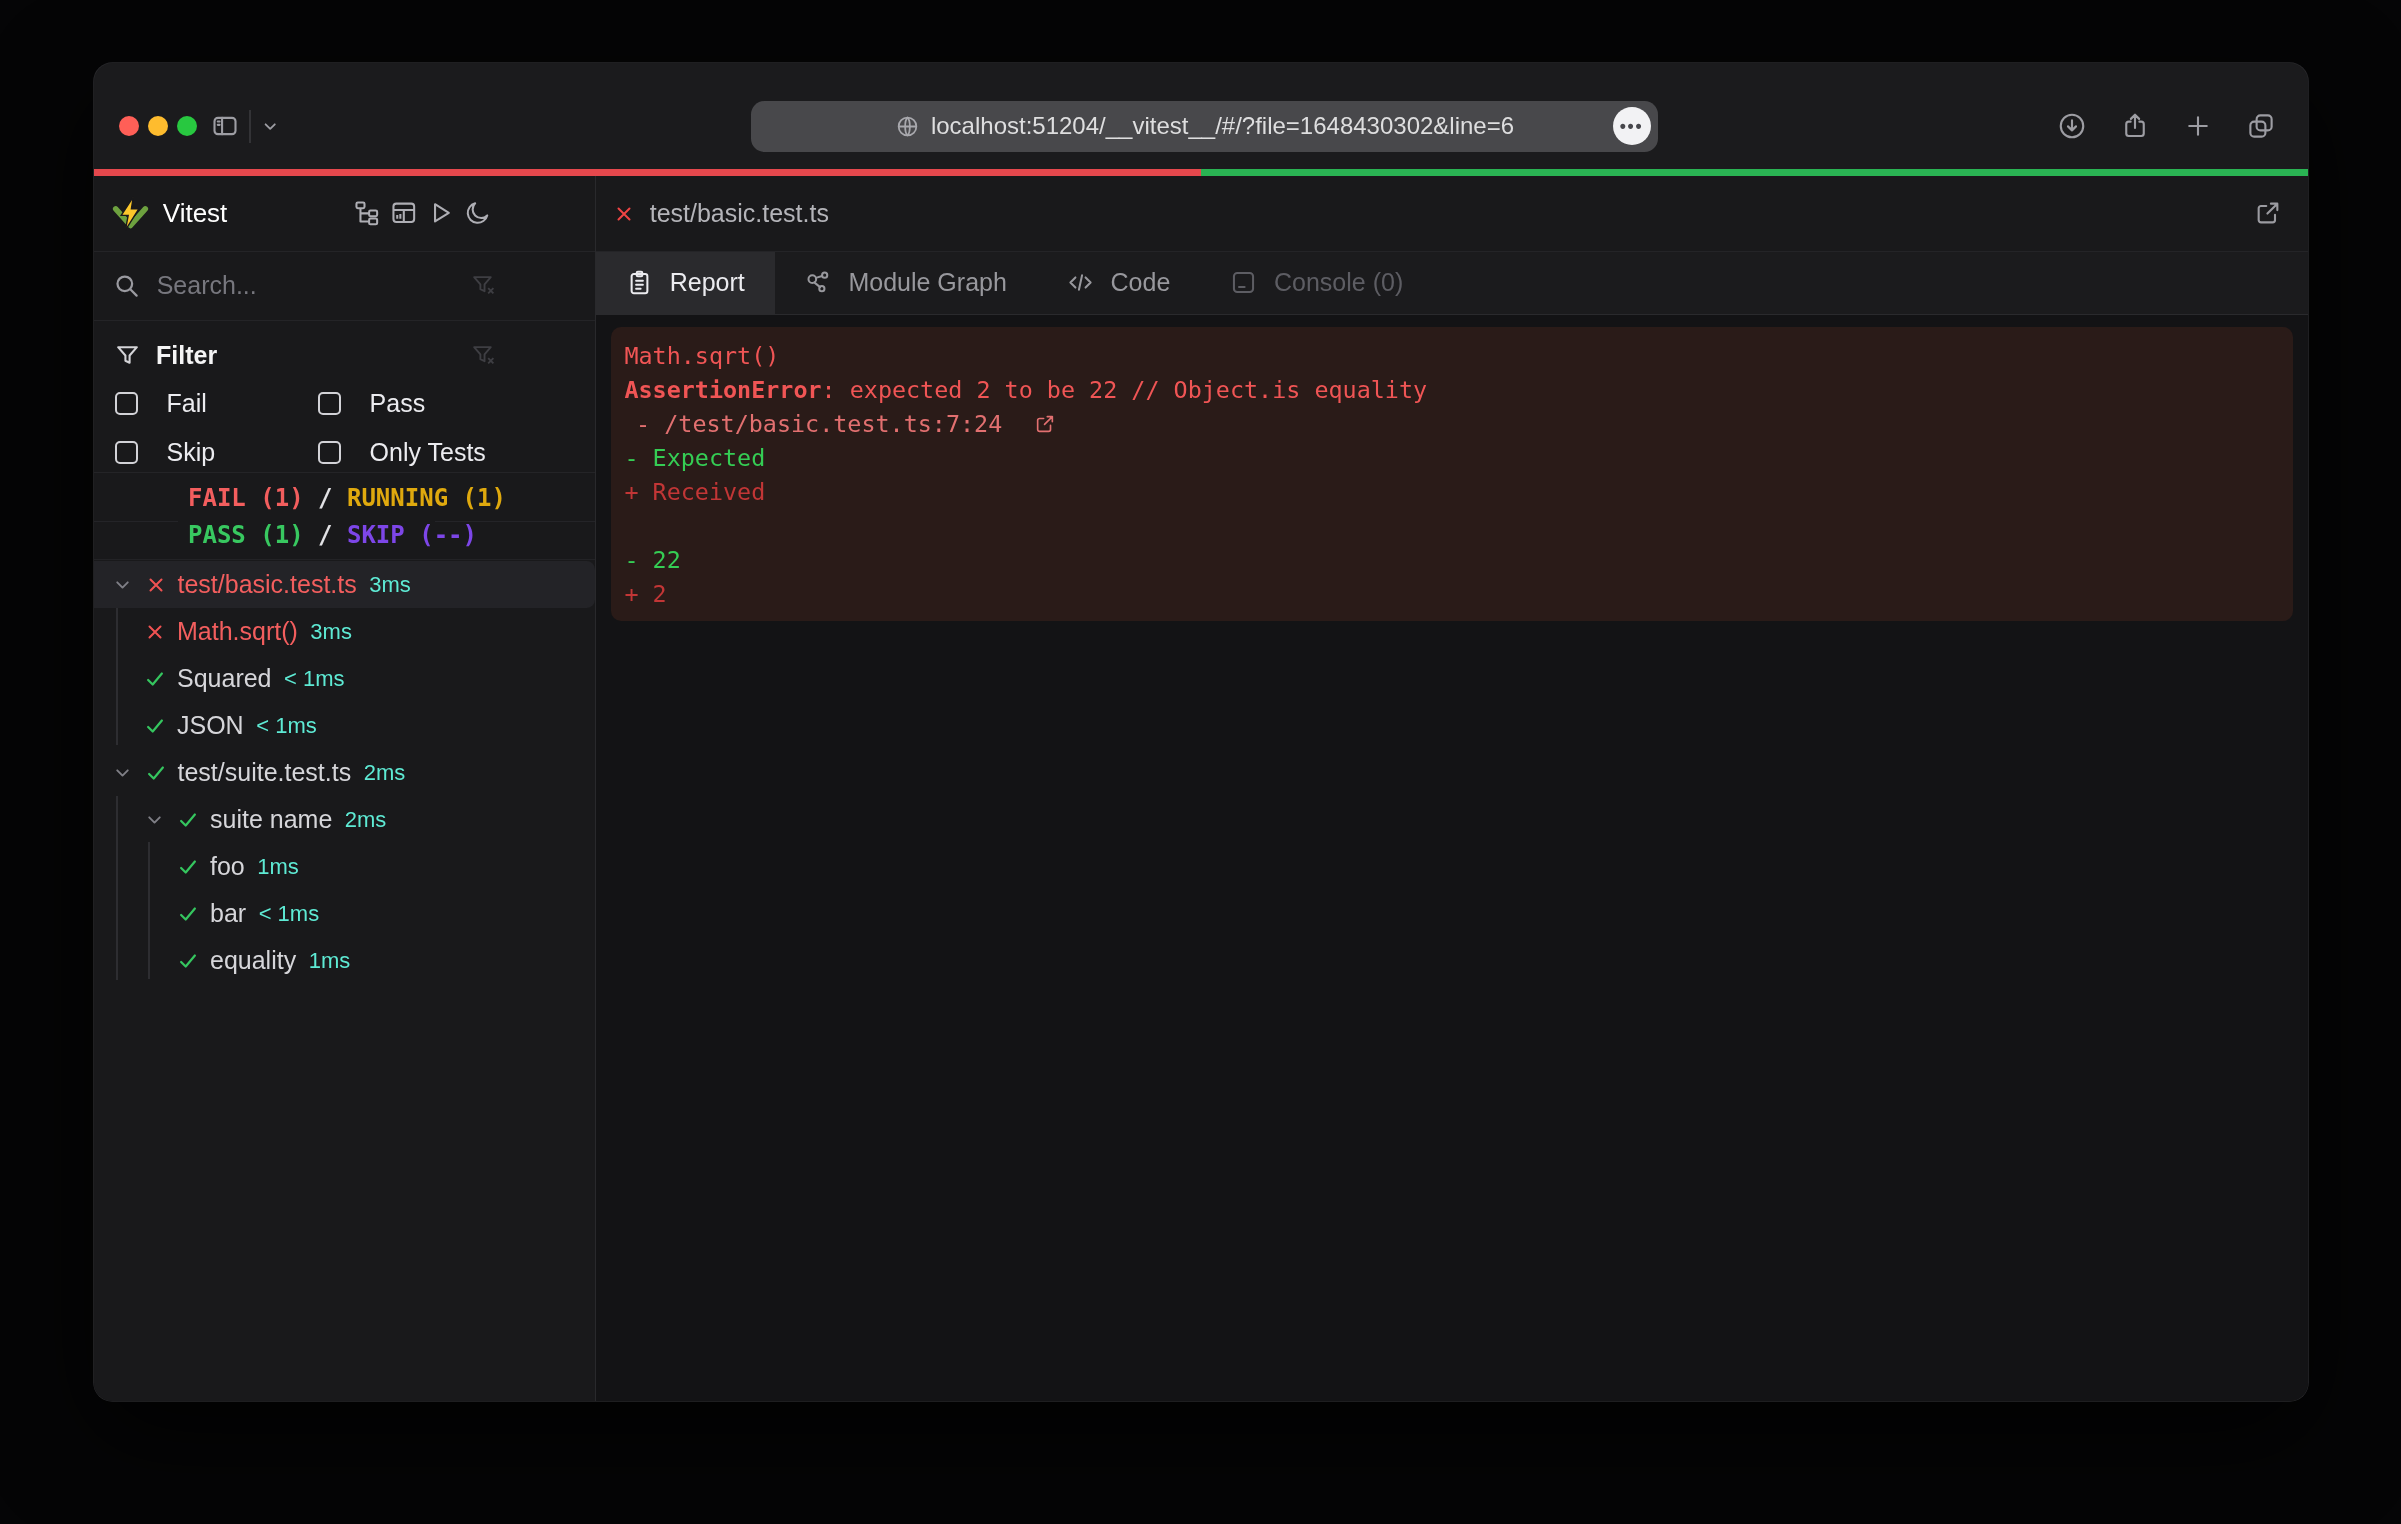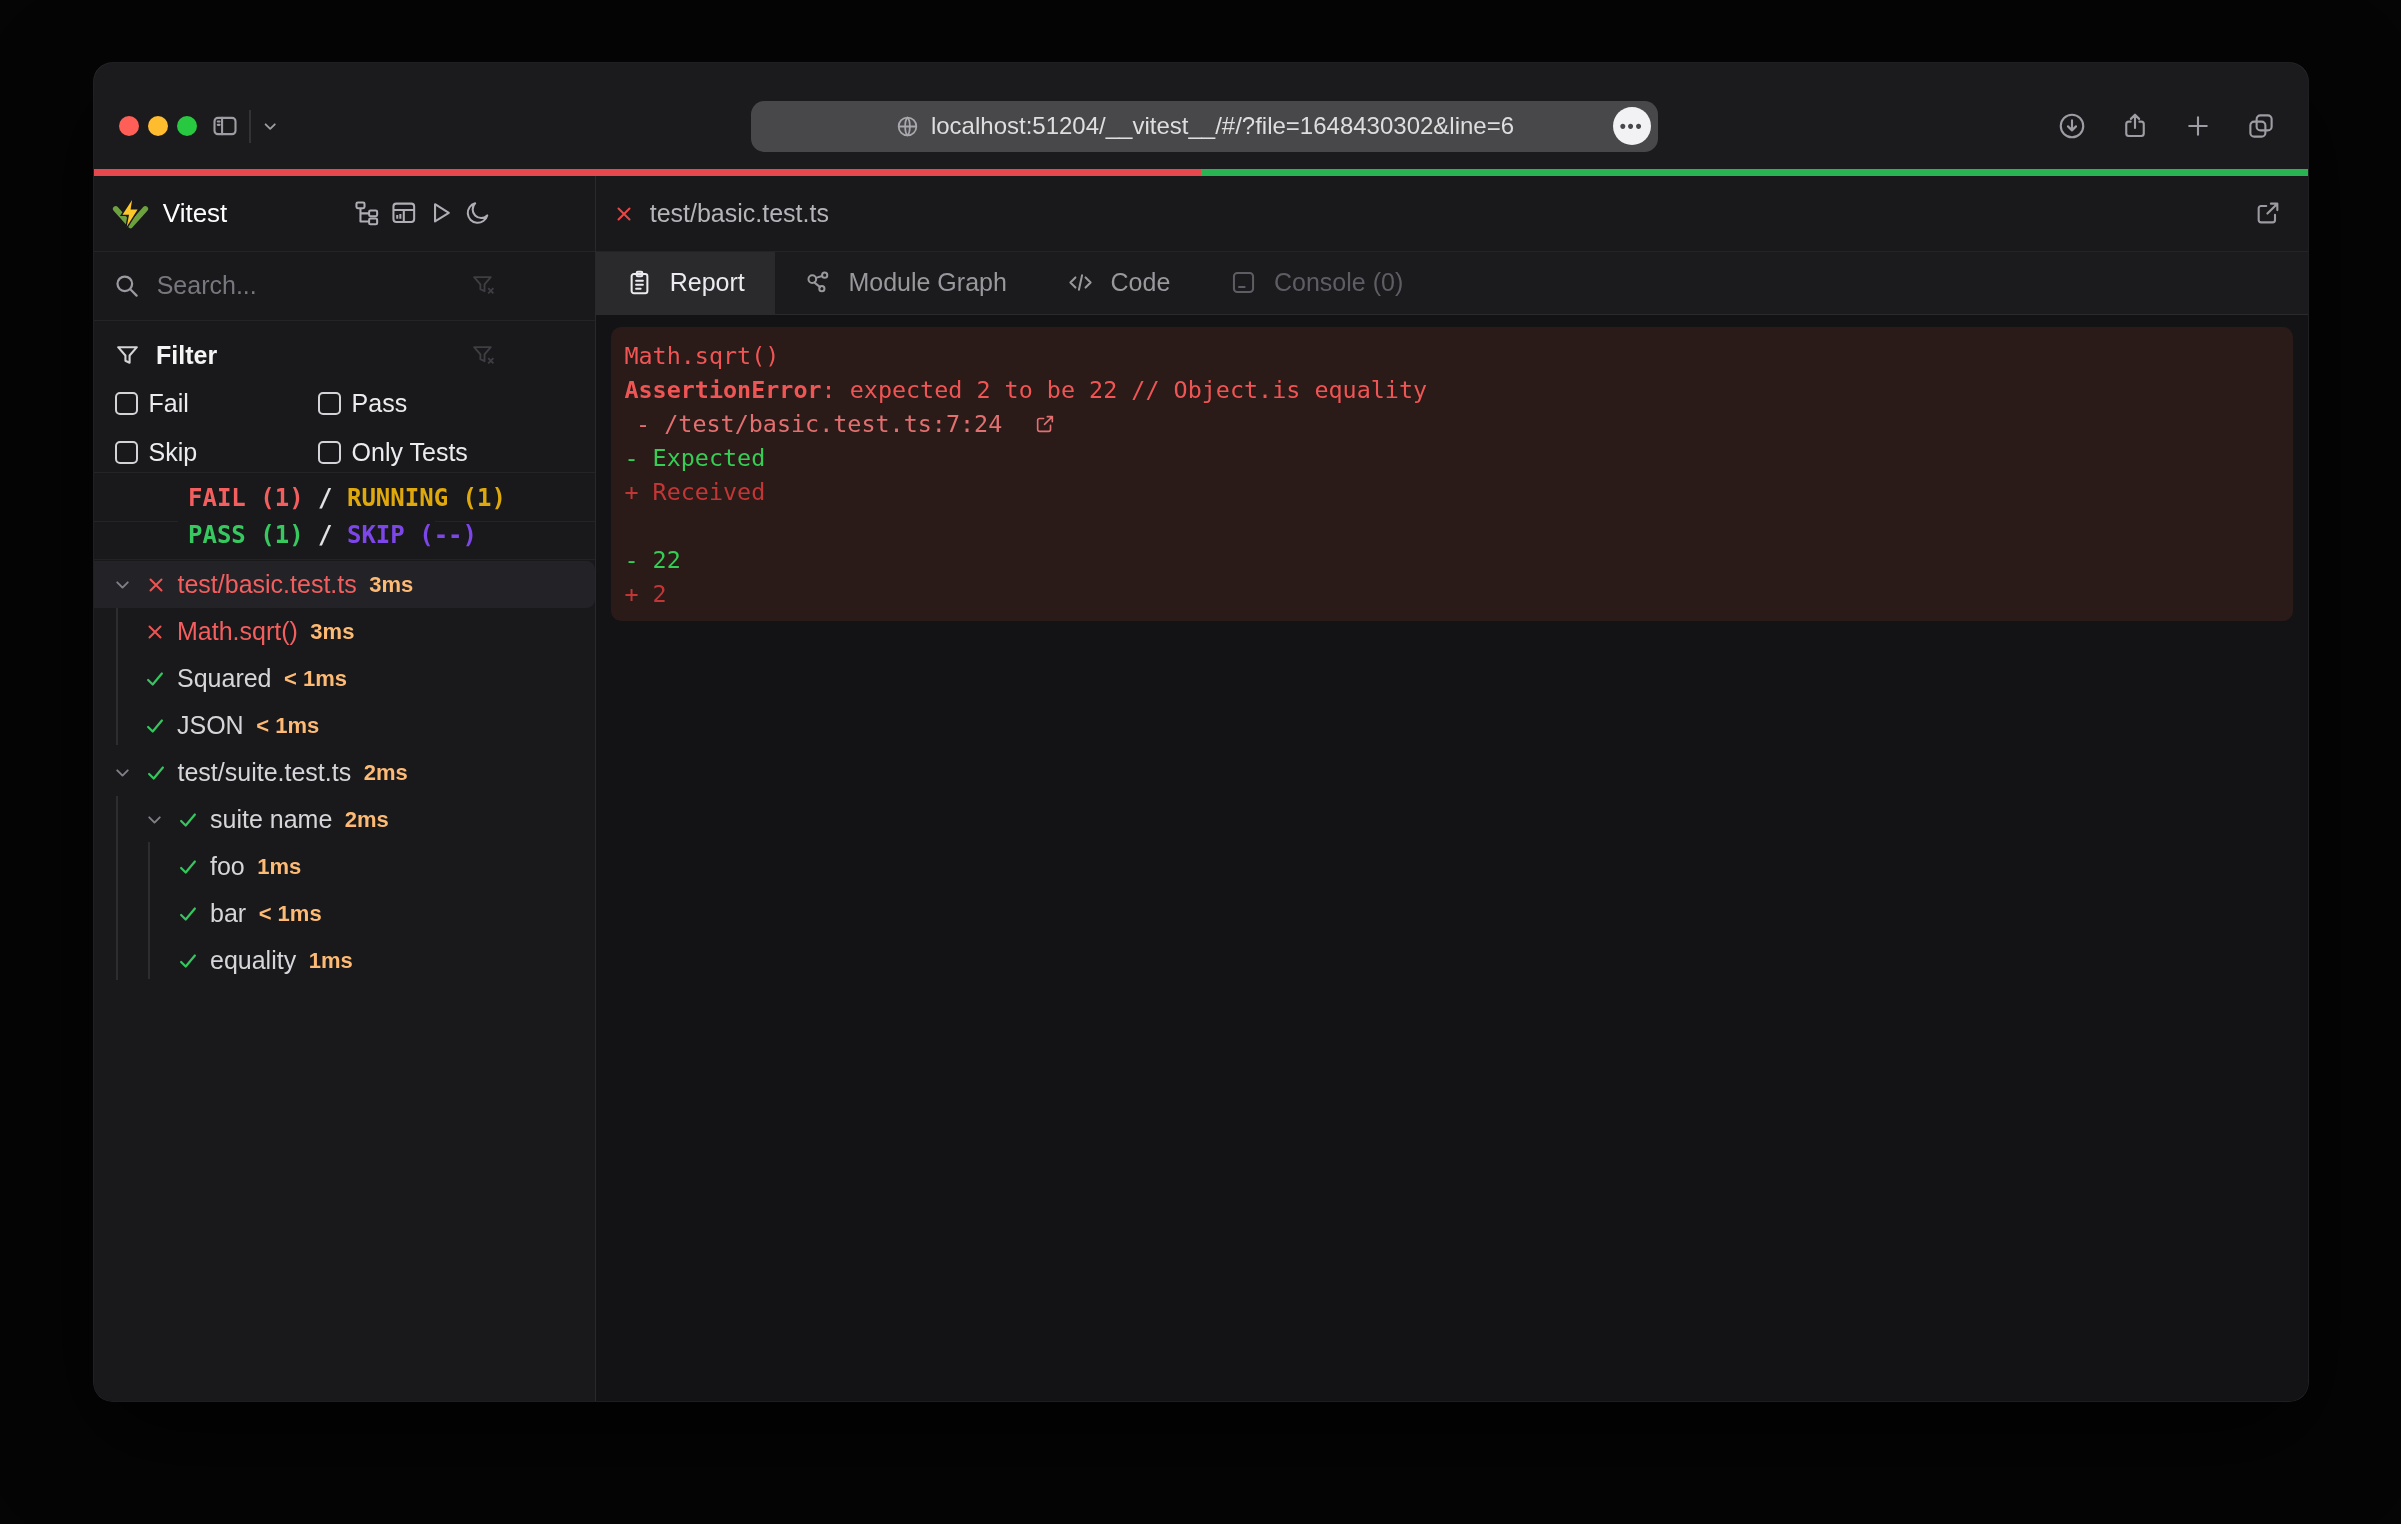--- a/index.html
+++ b/index.html
@@ -60,21 +60,21 @@
   .search-input::placeholder { color:#77777e; }
   .dim-icon { width:25px; height:25px; color:#3e3e43; flex:0 0 auto; }
   .dim-icon svg { width:25px; height:25px; }
 
   .filter-block { height:152px; border-bottom:1.7px solid #242427; padding:13.4px 99px 0 21px; }
   .filter-title-row { display:flex; align-items:center; gap:16px; height:43px; }
   .filter-title-row .f-icon { width:25px; height:25px; color:#d4d4d8; }
   .filter-title-row .f-icon svg { width:25px; height:25px; }
   .filter-title { font-size:25px; font-weight:700; color:#f4f4f5; }
   .filter-grid { display:grid; grid-template-columns:203px 1fr; row-gap:20px; margin-top:11.7px; }
-  .cb-item { display:flex; align-items:center; gap:11px; font-size:25px; color:#ececf0; cursor:default; }
+  .cb-item { display:flex; align-items:center; gap:29px; font-size:25px; color:#ececf0; cursor:default; }
   .cb { width:22.6px; height:22.6px; border:2.5px solid #d2d2d7; border-radius:5px; flex:0 0 auto; }
 
   .summary { position:relative; height:87px; border-bottom:1.7px solid #232326; padding:7.5px 0 0 94px;
     font-family:"DejaVu Sans Mono",monospace; font-weight:700; font-size:24px; line-height:37px; white-space:nowrap; }
   .summary .sep { color:#e2e2e5; }
   .summary .c-fail { color:var(--fail); }
   .summary .c-running { color:var(--running); }
   .summary .c-pass { color:var(--pass); }
   .summary .c-skip { color:var(--skip);margin-top:32px; }
   .seg { position:absolute; height:1.7px; background:#242428; top:48px; }
@@ -87,21 +87,21 @@
   .trow { height:47px; display:flex; align-items:center; font-size:25px; cursor:default; }
   .trow.selected { background:#232327; border-radius:0 8.4px 8.4px 0; }
   .tchev { width:33px; flex:0 0 33px; color:#7f7f86; display:flex; align-items:center; }
   .tchev svg { width:21px; height:21px; }
   .ticon { width:33px; flex:0 0 33px; display:flex; align-items:center; }
   .ticon svg { width:22px; height:22px; }
   .ticon.fail { color:#f05252; }
   .ticon.pass { color:#35c65f; }
   .tlabel.pass { color:#d6d6da; }
   .tlabel.fail { color:var(--fail); }
-  .ttime { margin-left:12.5px; font-size:22px; color:#fdba74;font-weight:bold; }
+  .ttime { margin-left:12.5px; font-size:22px; color:#5eead4; }
 
   
   .main { flex:1; display:flex; flex-direction:column; min-width:0; }
   .file-tab-row { height:76px; flex:0 0 76px; border-bottom:1.7px solid #242427; background:#19191b;
     display:flex; align-items:center; padding:0 23.4px 0 16.7px; gap:15px; font-size:25px; color:#b4b4b9; }
   .file-tab-row .fx { width:22px; height:22px; color:#ef4444; flex:0 0 auto; }
   .file-tab-row .fx svg { width:22px; height:22px; }
   .open-btn { margin-left:auto; width:33px; height:33px; background:none; border:none; color:#9b9ba1;
     display:flex; align-items:center; justify-content:center; }
   .open-btn svg { width:28px; height:28px; }

